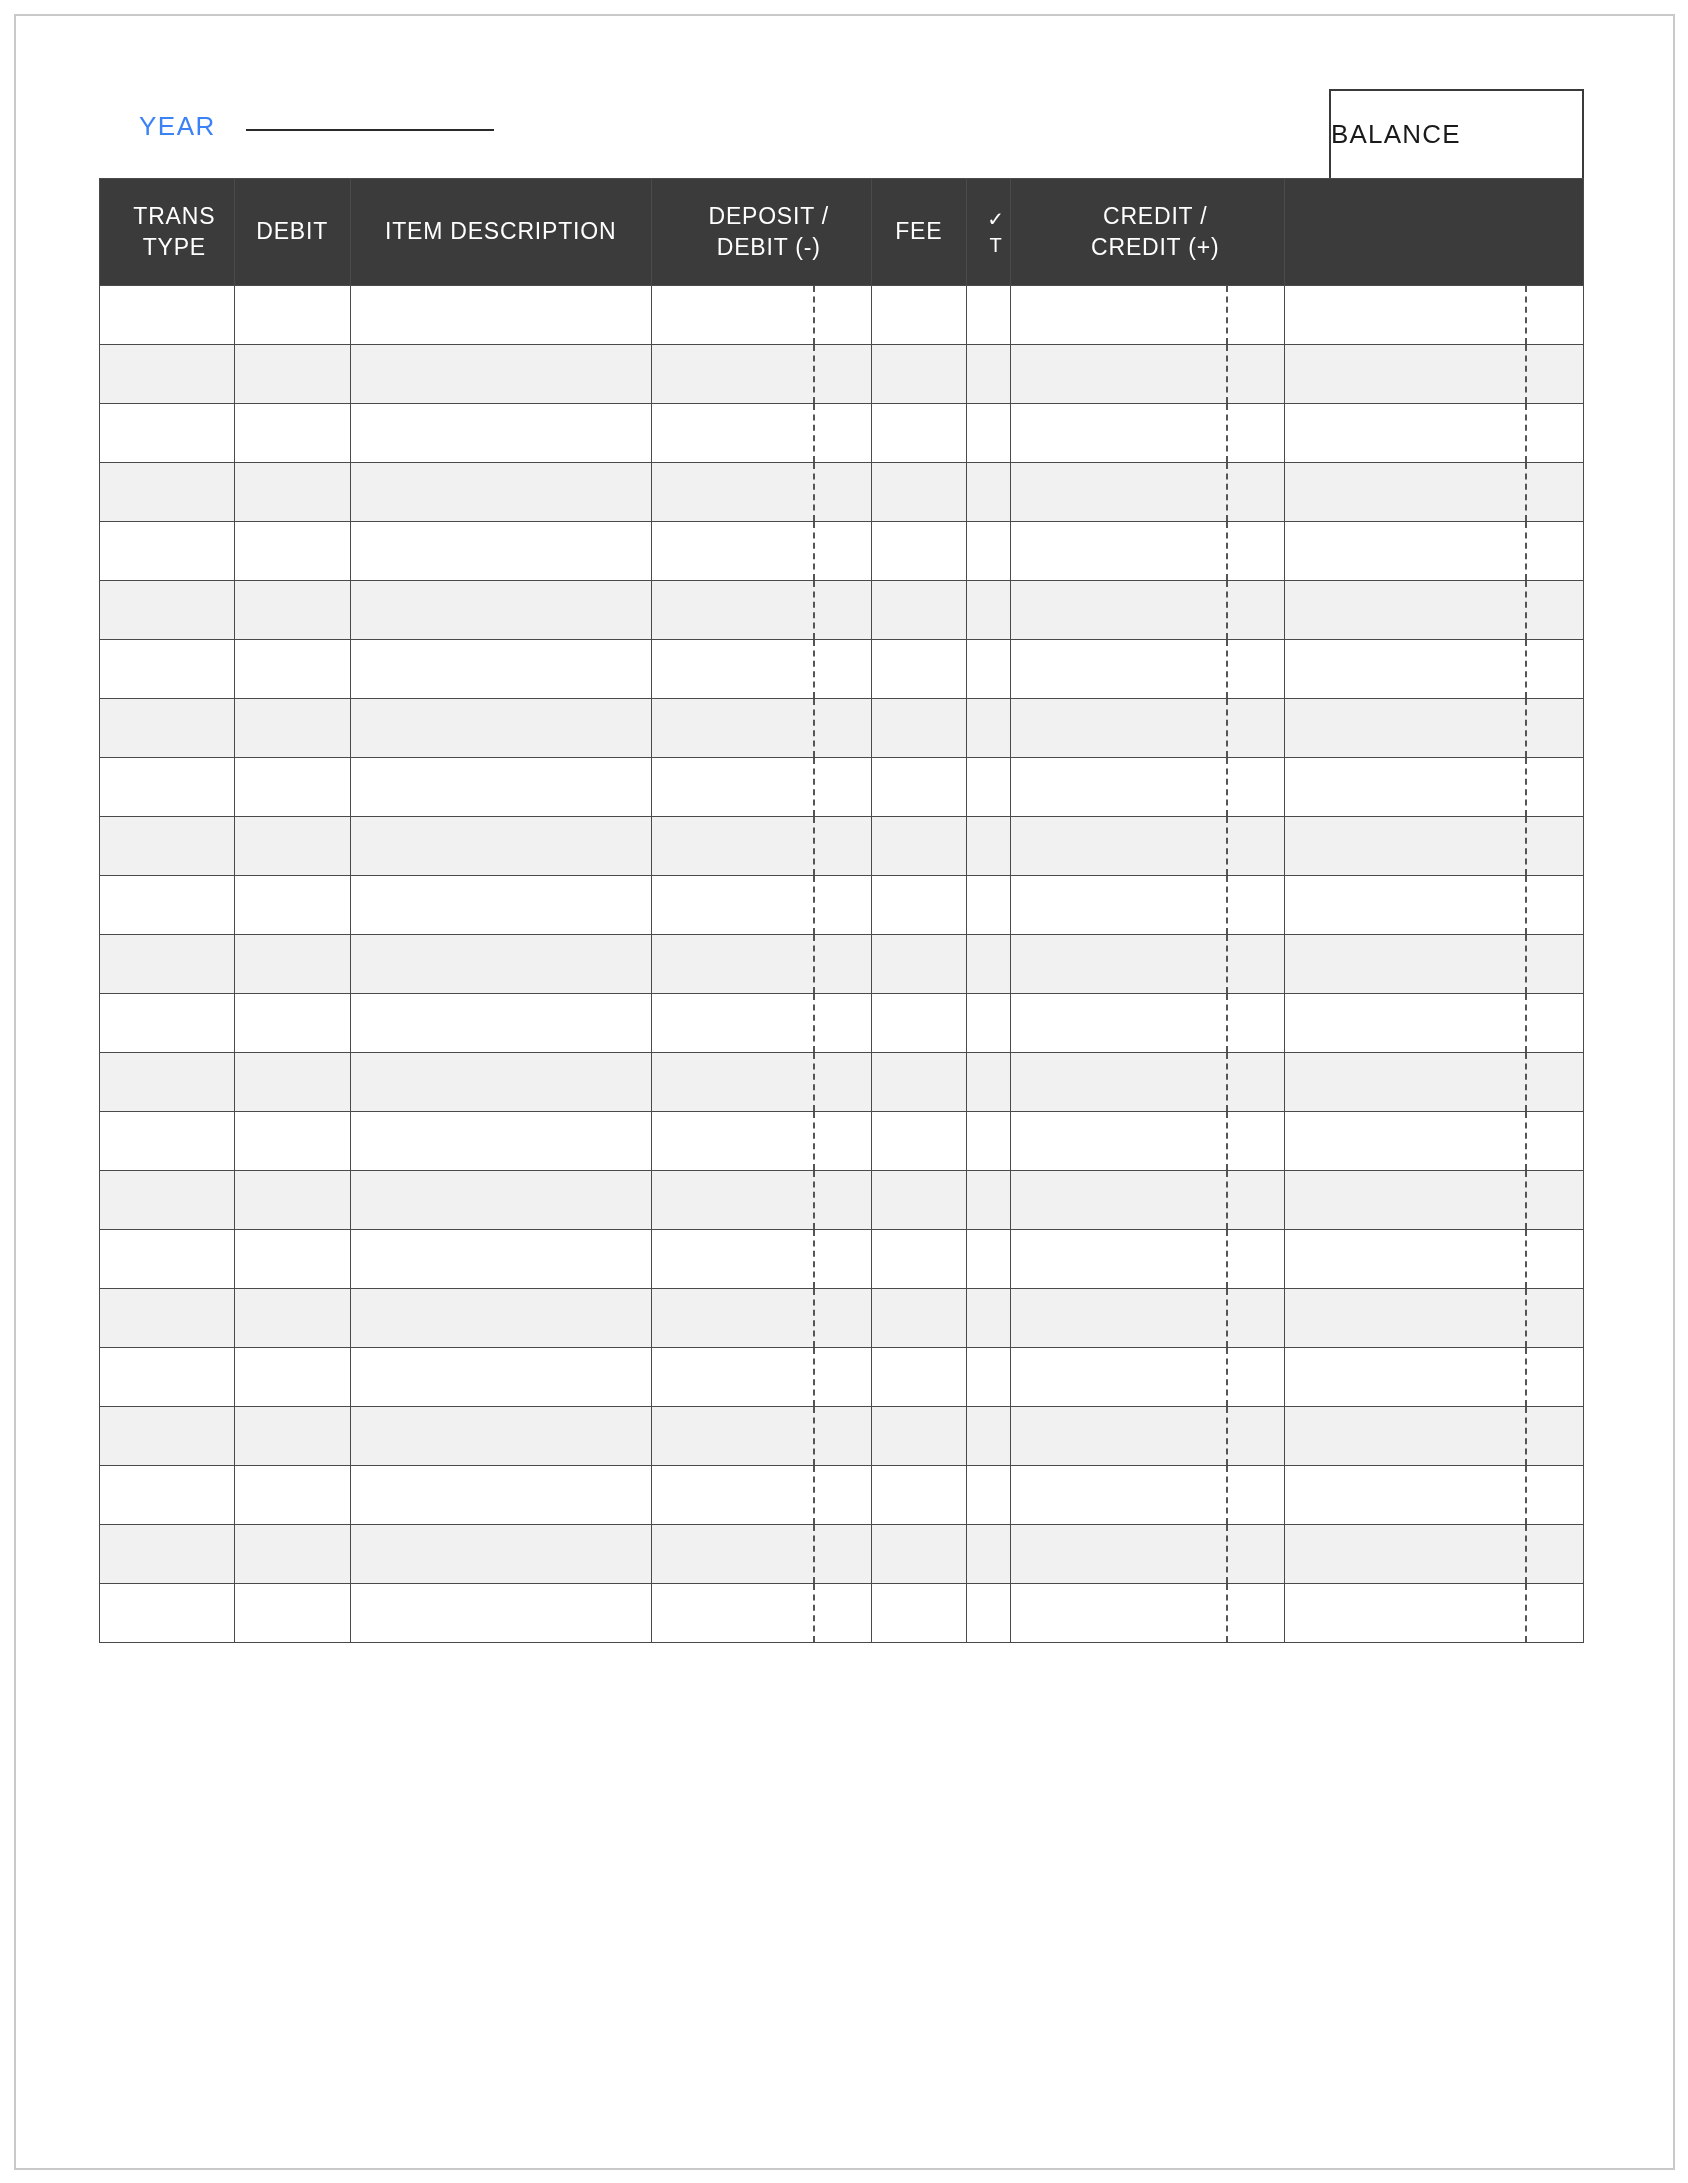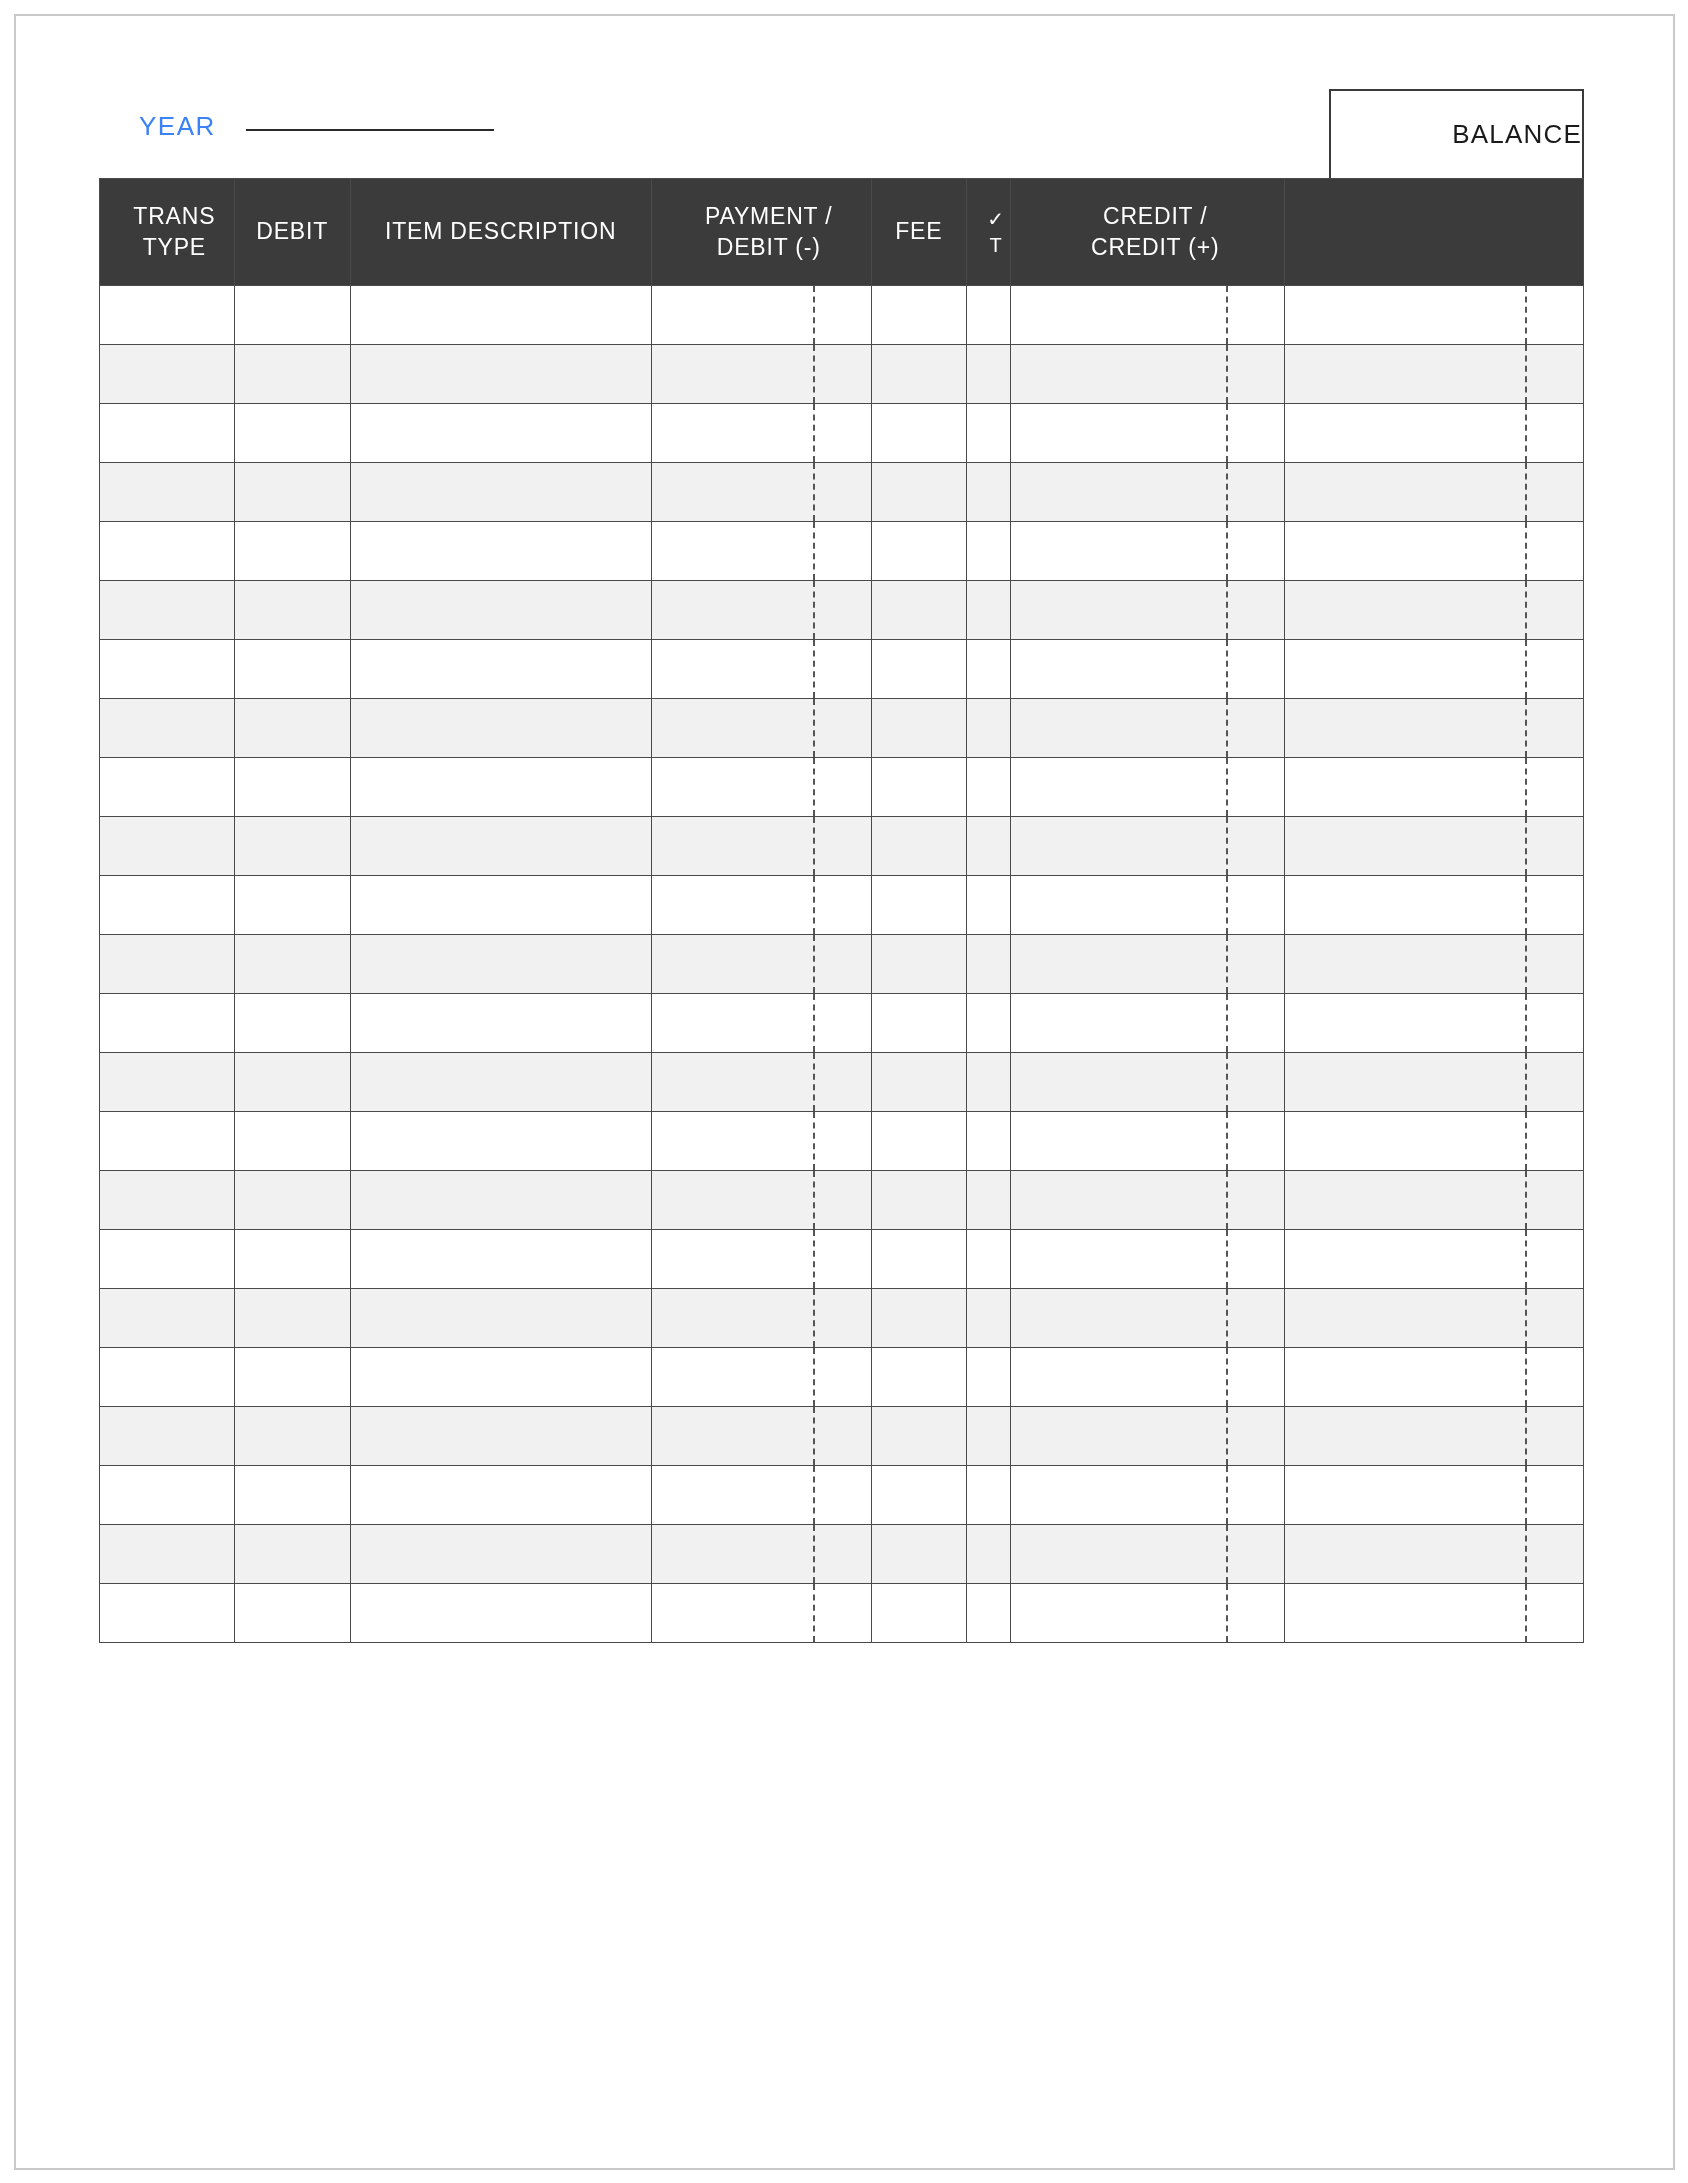--- a/index.html
+++ b/index.html
@@ -63,21 +63,21 @@
     position: absolute;
     right: 0;
     top: 0;
     width: 255px;
     height: 89px;
     border: 2px solid #3a3a3a;
     border-bottom: none;
     box-sizing: border-box;
     display: flex;
     align-items: center;
-    justify-content: flex-end;
+    justify-content: flex-start;
   }
   .balance-box span {
     font-size: 26px;
     letter-spacing: 1.2px;
     color: #1a1a1a;
   }
 
   
   table.register {
     border-collapse: collapse;
@@ -171,21 +171,21 @@
           <span class="hdr-two-line">TRANS</span>
           <span class="hdr-two-line">TYPE</span>
         </th>
         <th>
           <span>DEBIT</span>
         </th>
         <th>
           <span>ITEM DESCRIPTION</span>
         </th>
         <th>
-          <span class="hdr-two-line">PAYMENT /</span>
+          <span class="hdr-two-line">DEPOSIT /</span>
           <span class="hdr-two-line">DEBIT (-)</span>
         </th>
         <th>
           <span>FEE</span>
         </th>
         <th class="th-check">
           <span class="hdr-two-line">✓</span>
           <span class="hdr-two-line">T</span>
         </th>
         <th>

